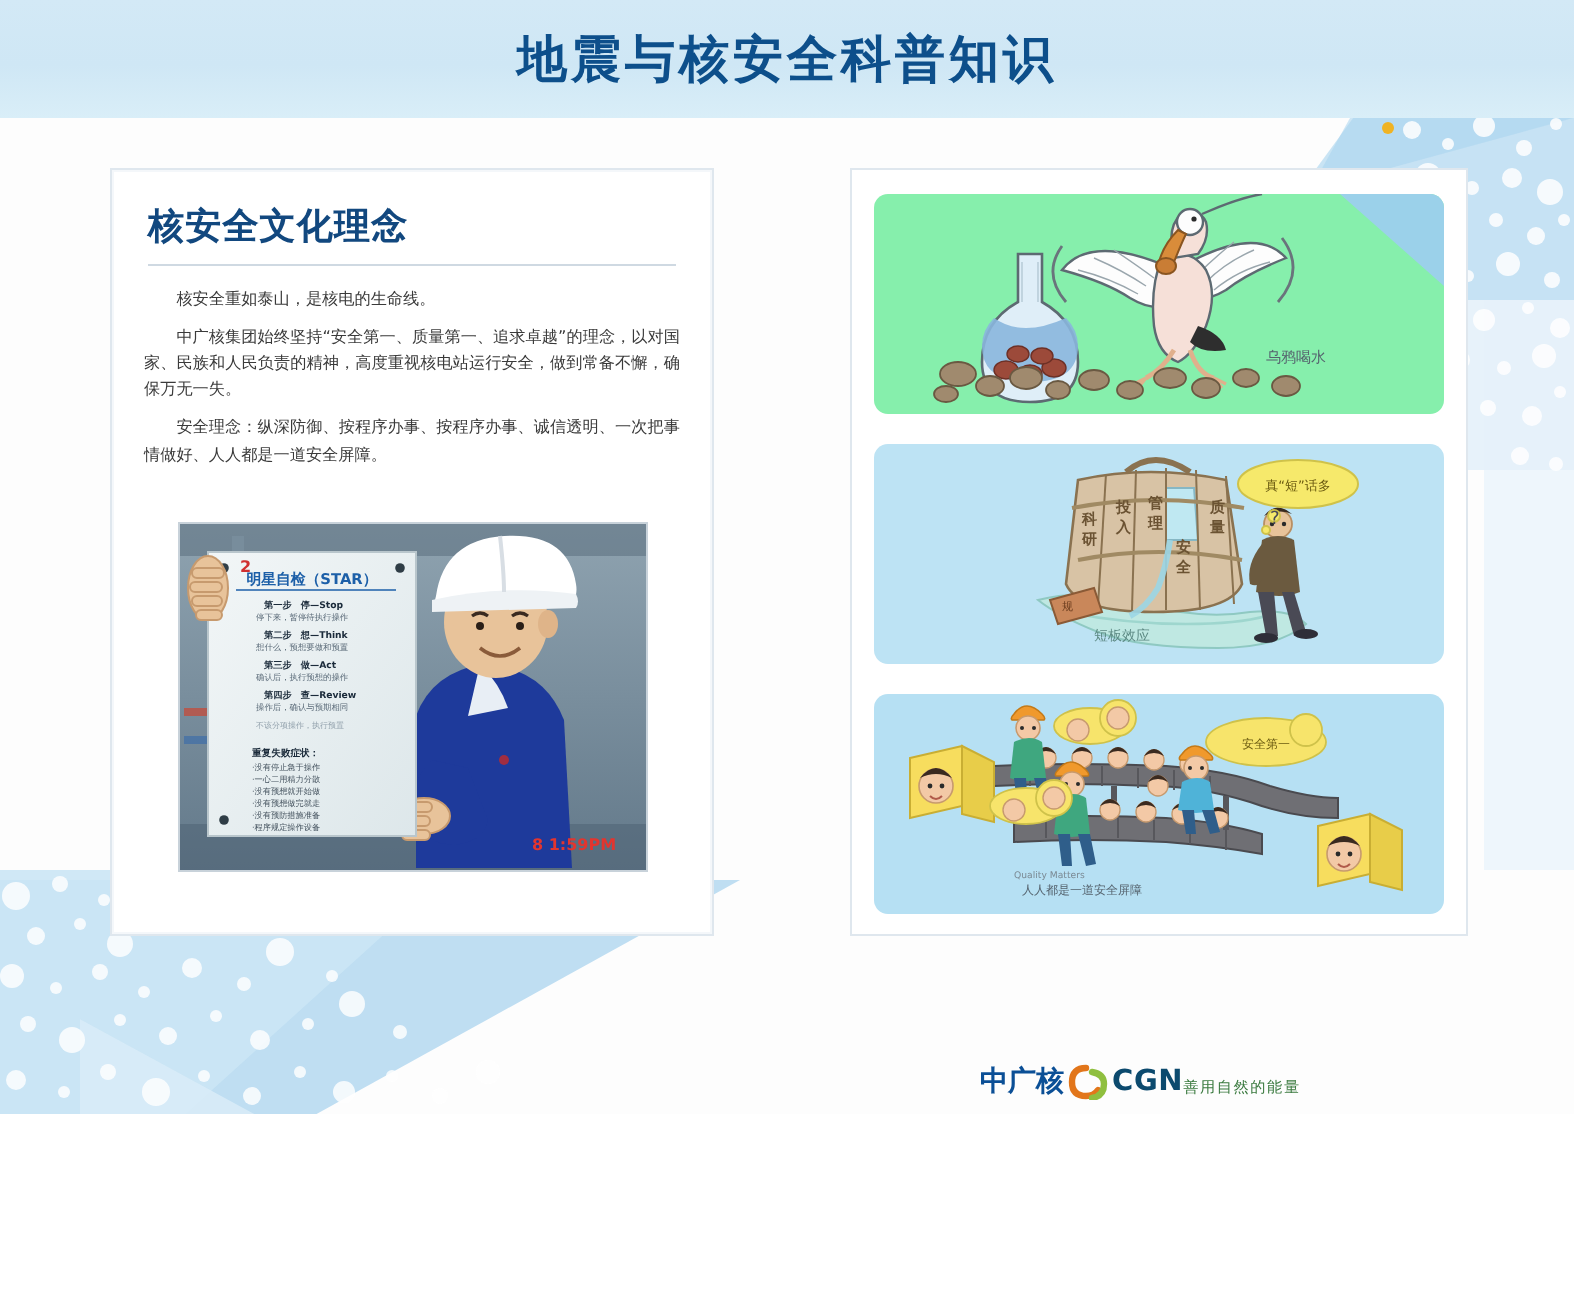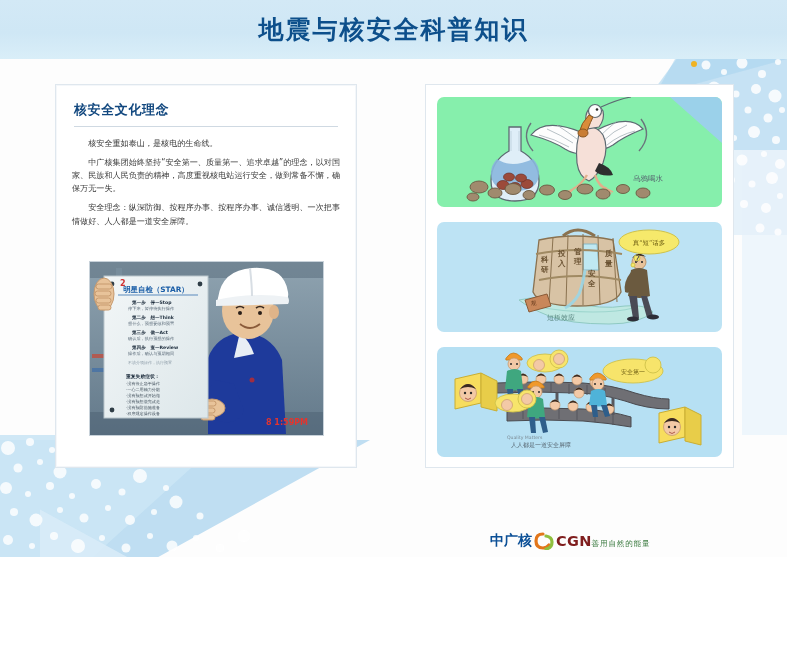--- a/index.html
+++ b/index.html
@@ -85,21 +85,21 @@
   .card-left{
     position:absolute;left:55px;top:84px;width:300px;height:382px;
     background:#ffffff;border:1px solid #dfe7ee;
     box-shadow:0 0 0 1px #f4f7fa inset;
     z-index:3;
   }
   .card-left-head{
     margin:16px 18px 0 18px;
   }
   .card-left-title{
-    color:#12487f;font-size:13px;font-weight:bold;letter-spacing:.6px;
+    color:#12487f;font-size:18px;font-weight:bold;letter-spacing:.6px;
     padding-bottom:7px;
   }
   .title-rule{
     height:1px;background:#cfd9e2;margin:0 18px;
   }
   .body-text{
     margin:10px 16px 0 16px;
     color:#3a3a3a;font-size:8.1px;line-height:1.62;
     text-align:justify;
   }
@@ -139,21 +139,21 @@
   .logo-block{display:flex;flex-direction:row;align-items:center;}
   .logo-mark{width:44px;height:34px;}
   .logo-caption{
     margin-top:5px;color:#2b5e93;font-size:7.6px;letter-spacing:.6px;
     white-space:nowrap;
   }
   .cgn-wordmark{
     display:flex;align-items:center;gap:1px;height:34px;
   }
   .cgn-cn{color:#0b4f96;font-size:14px;font-weight:bold;letter-spacing:0px;}
-  .cgn-en{color:#7f1d1d;font-size:14.5px;font-weight:bold;letter-spacing:.3px;}
+  .cgn-en{color:#0c4a6e;font-size:14.5px;font-weight:bold;letter-spacing:.3px;}
   .cgn-swirl{width:22px;height:18px;}
   .cgn-caption{
     margin-top:6px;color:#3a7a3f;font-size:7.6px;letter-spacing:.8px;
     white-space:nowrap;
   }
 </style>
 </head>
 <body>
 
 <div class="page">

